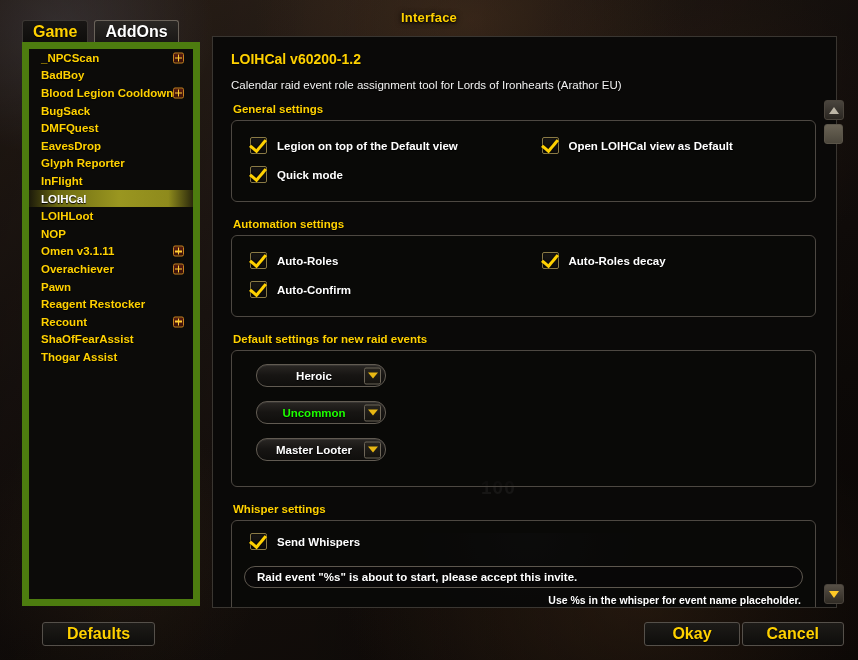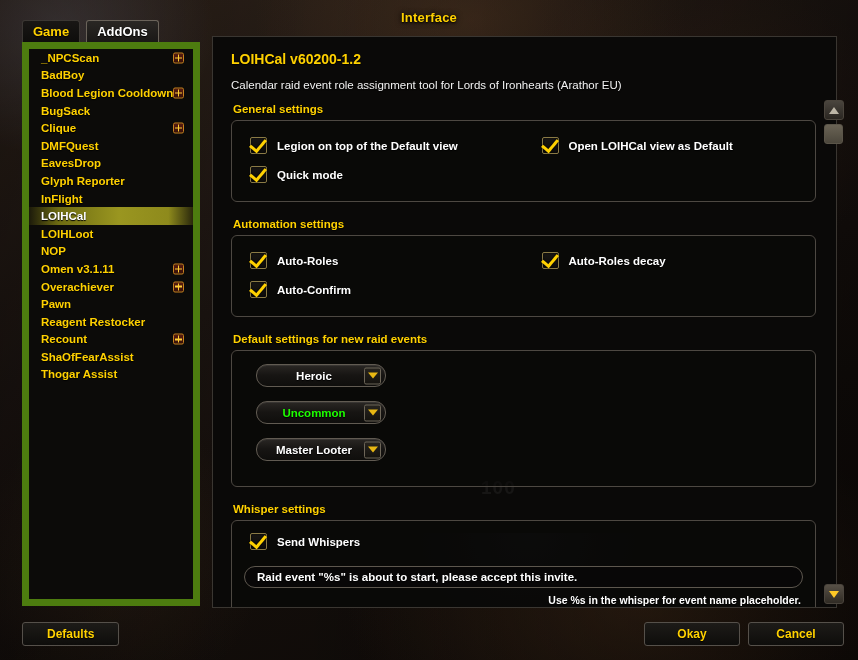--- a/index.html
+++ b/index.html
@@ -60,21 +60,21 @@
     gap: 6px;
     z-index: 8;
   }
   .tab {
     min-width: 46px;
     height: 22px;
     padding: 0 10px;
     display: flex;
     align-items: center;
     justify-content: center;
-    font-size: 13px;
+    font-size: 16px;
     font-weight: bold;
     border: 1px solid #4a4640;
     border-bottom: none;
     border-radius: 3px 3px 0 0;
     background: linear-gradient(180deg, #23211e 0%, #151311 100%);
     text-shadow: 0 1px 1px #000;
     cursor: pointer;
   }
   .tab.inactive { color: #ffd100; background: linear-gradient(180deg, #191715 0%, #0e0d0b 100%); border-color: #3b3733; }
   .tab.active  { color: #ffffff; background: linear-gradient(180deg, #2a2724 0%, #1a1816 100%); border-color: #6a635a; }
@@ -349,27 +349,28 @@
     height: 50px;
     z-index: 6;
   }
   .bbtn {
     position: absolute;
     top: 12px;
     height: 24px;
     min-width: 96px;
     padding: 0 24px;
     display: flex; align-items: center; justify-content: center;
-    font-size: 12px; font-weight: bold;
+    font-size: 16px; font-weight: bold;
     color: #ffd100;
     border: 1px solid #55504a;
     border-radius: 3px;
     background: linear-gradient(180deg, #1d1b18 0%, #0e0d0b 100%);
     text-shadow: 0 1px 1px #000;
     cursor: pointer;
+    margin-left: 20px;
   }
   #btn-defaults { left: 22px; }
   #btn-okay     { right: 118px; }
   #btn-cancel   { right: 14px; }
 </style>
 </head>
 <body>
 
 <div id="backdrop"></div>
 
@@ -389,24 +390,20 @@
     </div>
     <div class="addon-row">
       <div class="nm">BadBoy</div>
     </div>
     <div class="addon-row">
       <div class="nm">Blood Legion Cooldown</div>
       <div class="expand"></div>
     </div>
     <div class="addon-row">
       <div class="nm">BugSack</div>
-    </div>
-    <div class="addon-row">
-      <div class="nm">Clique</div>
-      <div class="expand"></div>
     </div>
     <div class="addon-row">
       <div class="nm">DMFQuest</div>
     </div>
     <div class="addon-row">
       <div class="nm">EavesDrop</div>
     </div>
     <div class="addon-row">
       <div class="nm">Glyph Reporter</div>
     </div>

